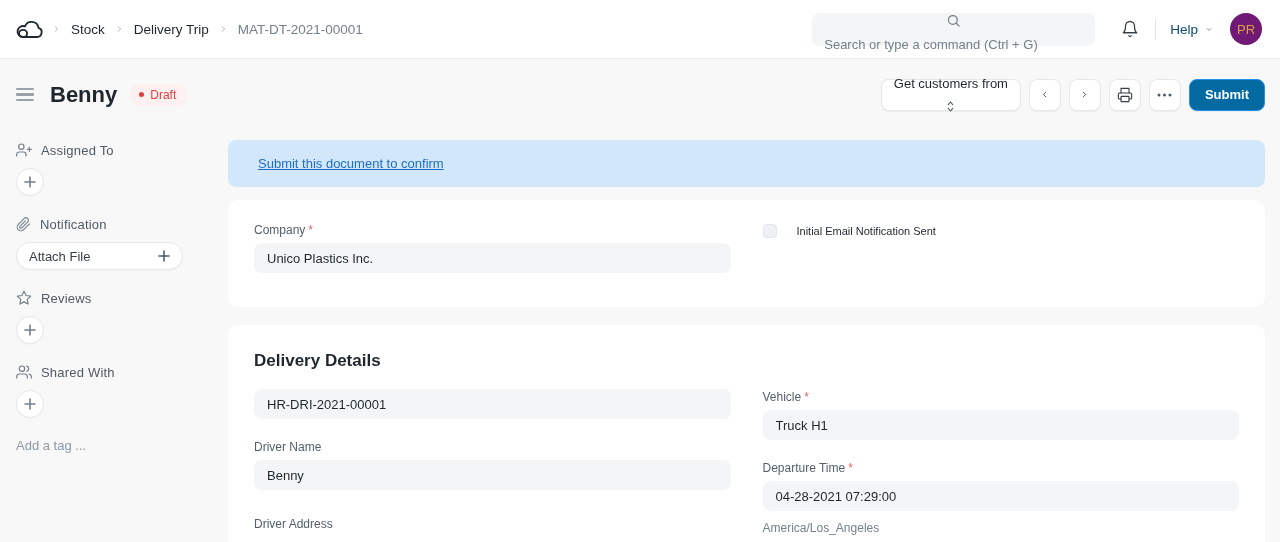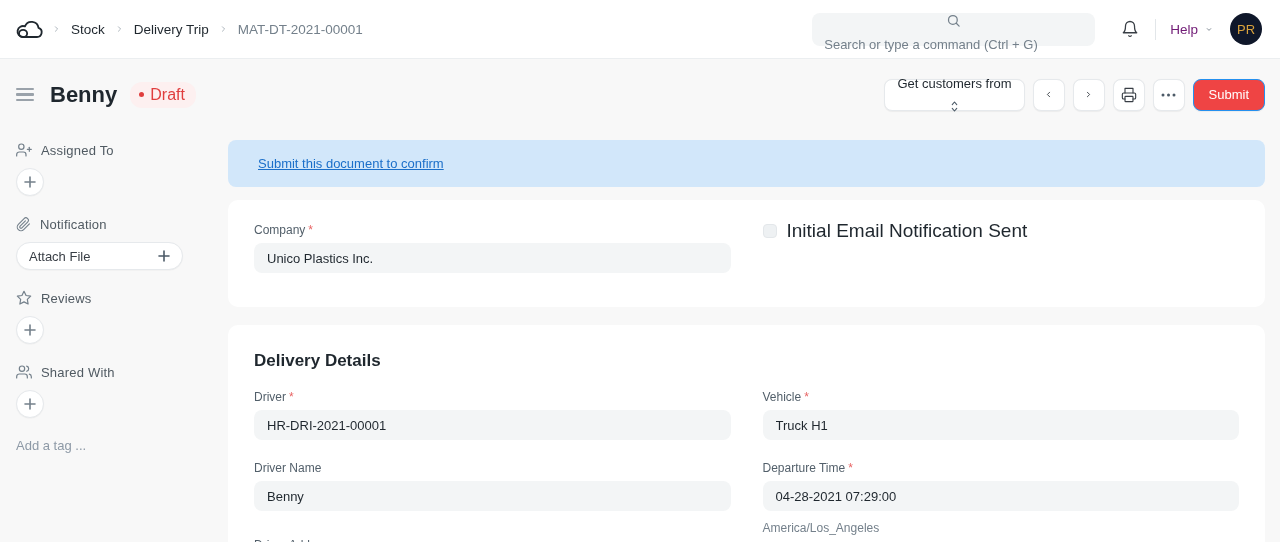--- a/index.html
+++ b/index.html
@@ -13,35 +13,35 @@
   .breadcrumb { display:flex; align-items:center; gap:10px; font-size:13.5px; }
   .crumb { color:#1f272e; text-decoration:none; cursor:pointer; }
   .crumb.current { color:#74808b; cursor:default; }
   .crumb-sep { display:flex; align-items:center; color:#a5aeb5; }
   .nav-right { margin-left:auto; display:flex; align-items:center; }
   .searchbox { width:283px; height:33px; background:#f3f5f6; border-radius:8px; display:flex; align-items:center; gap:9px; padding:0 12px; cursor:text;flex-direction:column; }
   .searchbox input { border:none; background:transparent; outline:none; width:100%; font-family:inherit; font-size:13px; color:#4c5a67; }
   .searchbox input::placeholder { color:#74808b; opacity:1; }
   .bell-btn { background:none; border:none; margin-left:26px; display:flex; cursor:pointer; }
   .nav-divider { width:1px; height:21px; background:#e2e6e9; margin:0 14px 0 16px; }
-  .help-btn { background:none; border:none; font-size:13.5px; color:#701a75; display:flex; align-items:center; gap:6px; cursor:pointer; }
-  .avatar { width:32px; height:32px; border-radius:50%; background:#0f172a; color:#d9a23c; font-size:13px; font-weight:500; display:flex; align-items:center; justify-content:center; margin-left:16px; cursor:pointer; }
+  .help-btn { background:none; border:none; font-size:13.5px; color:#0c4a6e; display:flex; align-items:center; gap:6px; cursor:pointer; }
+  .avatar { width:32px; height:32px; border-radius:50%; background:#701a75; color:#d9a23c; font-size:13px; font-weight:500; display:flex; align-items:center; justify-content:center; margin-left:16px; cursor:pointer; }
 
   
   .page-head { height:71px; display:flex; align-items:center; padding:0 15px 0 16px; }
   .hamburger { display:flex; flex-direction:column; gap:3px; background:none; border:none; cursor:pointer; padding:4px 0; }
   .hamburger i { display:block; width:18px; height:2.6px; background:#9aa2aa; border-radius:1px; }
   .title { font-size:22px; font-weight:700; margin-left:16px; color:#1f272e; }
-  .badge { margin-left:13px; background:#fdf0f0; color:#e03e3e; font-size:16px; font-weight:500; padding:4px 11px 4px 9px; border-radius:12px; display:flex; align-items:center; gap:6px; }
+  .badge { margin-left:13px; background:#fdf0f0; color:#e03e3e; font-size:12px; font-weight:500; padding:4px 11px 4px 9px; border-radius:12px; display:flex; align-items:center; gap:6px; }
   .badge .dot { width:5px; height:5px; border-radius:50%; background:#e03e3e; }
   .head-actions { margin-left:auto; display:flex; align-items:center; gap:8px; }
   .btn { height:32px; border-radius:8px; border:1px solid #e6e9ec; background:#fff; font-size:13px; color:#1f272e; display:flex; align-items:center; justify-content:center; cursor:pointer; box-shadow:0 0.5px 1px rgba(0,0,0,.05); }
   .btn-default { padding:0 12px; gap:9px;flex-direction:column; }
   .btn-icon { width:32px; color:#383e45; }
-  .btn-primary { background:#ef4444; border-color:#2490ef; color:#fff; padding:0 15px; font-weight:400; }
+  .btn-primary { background:#0369a1; border-color:#2490ef; color:#fff; padding:0 15px; font-weight:700; }
 
   
   .content { display:flex; height:412px; }
   .sidebar { width:228px; flex:none; padding:12px 16px 0 16px; }
   .main { flex:1; padding-right:15px; }
 
   
   .sb-section { margin-bottom:20px; }
   .sb-label-row { display:flex; align-items:center; gap:9px; height:16px; margin-bottom:10px; color:#74808b; }
   .sb-label { font-size:13px; color:#505a62; letter-spacing:.2px; }
@@ -54,21 +54,21 @@
   .card { background:#fff; border-radius:10px; }
   .card-company { margin-top:13px; height:107px; padding:22px 26px 0 26px; display:flex; gap:32px;justify-content:flex-end; }
   .card-details { margin-top:18px; padding:26px 26px 0 26px; height:340px; }
   .card-details h2 { font-size:17px; font-weight:700; margin-bottom:18px; color:#1f272e; }
   .grid2 { display:flex; gap:32px; }
   .fcol { flex:1; min-width:0; }
   .field { margin-bottom:20px; }
   .ctl-label { display:block; font-size:12px; color:#525f6a; height:16px; line-height:16px; margin-bottom:5px; }
   .req { color:#e86464; margin-left:3px; }
   .control-input { width:100%; height:30px; background:#f3f5f6; border:none; border-radius:8px; padding:0 13px; font-family:inherit; font-size:13px; color:#1f272e; outline:none; }
-  .checkbox-row { display:flex; align-items:center; gap:10px; font-size:19px; color:#1f272e; height:16px; }
+  .checkbox-row { display:flex; align-items:center; gap:20px; font-size:11px; color:#1f272e; height:16px; }
   .checkbox { width:14px; height:14px; border-radius:4px; background:#eef1f3; border:1px solid #e3e7ea; flex:none; cursor:pointer; }
   .tz { font-size:12px; color:#74808b; margin-top:10px; }
   .field-address { margin-top:26px; }
 </style>
 </head>
 <body>
 
 <div>
 
   <header class="navbar">
@@ -296,23 +296,20 @@
             <span>Initial Email Notification Sent</span>
           </div>
         </div>
       </section>
 
       <section class="card card-details">
         <h2>Delivery Details</h2>
         <div class="grid2">
           <div class="fcol">
             <div class="field">
-              <label class="ctl-label">
-                <span>Driver</span><span class="req">*</span>
-              </label>
               <input class="control-input" readonly="" value="HR-DRI-2021-00001" style="">
             </div>
             <div class="field">
               <label class="ctl-label">
                 <span>Driver Name</span>
               </label>
               <input class="control-input" readonly="" value="Benny" style="">
             </div>
             <div class="field field-address">
               <label class="ctl-label">

